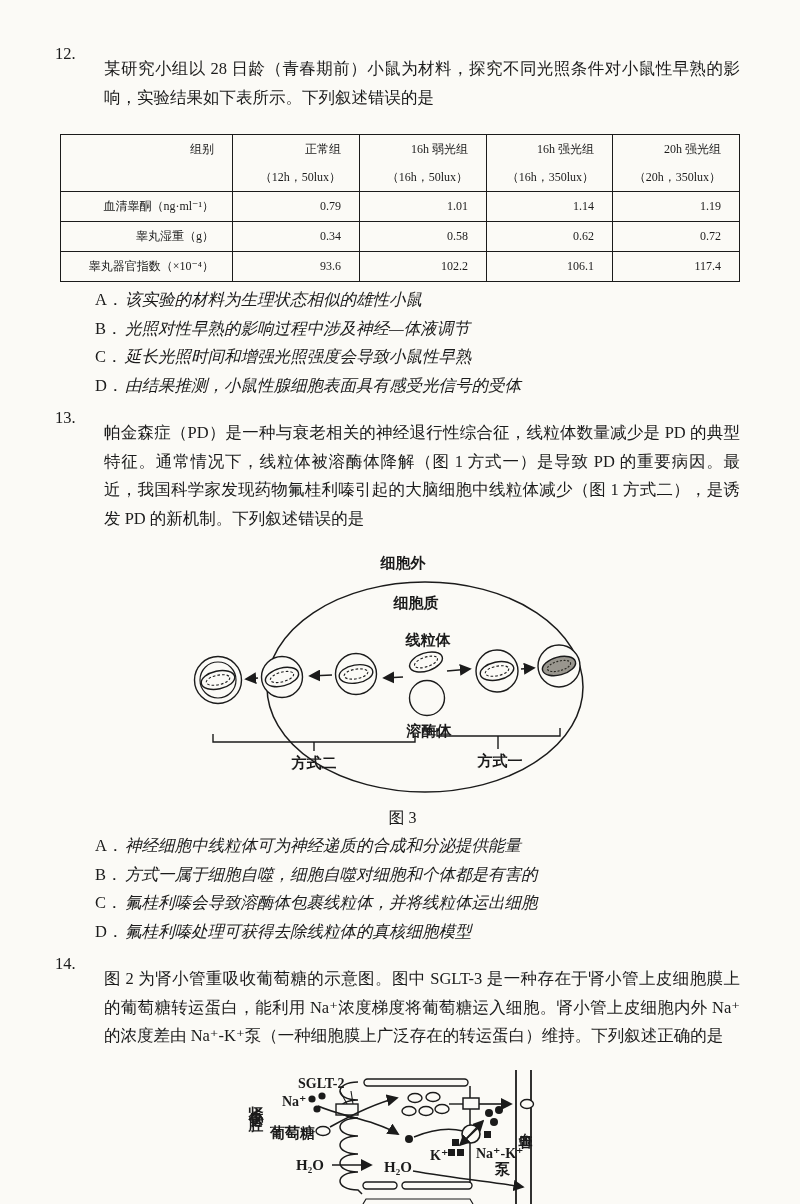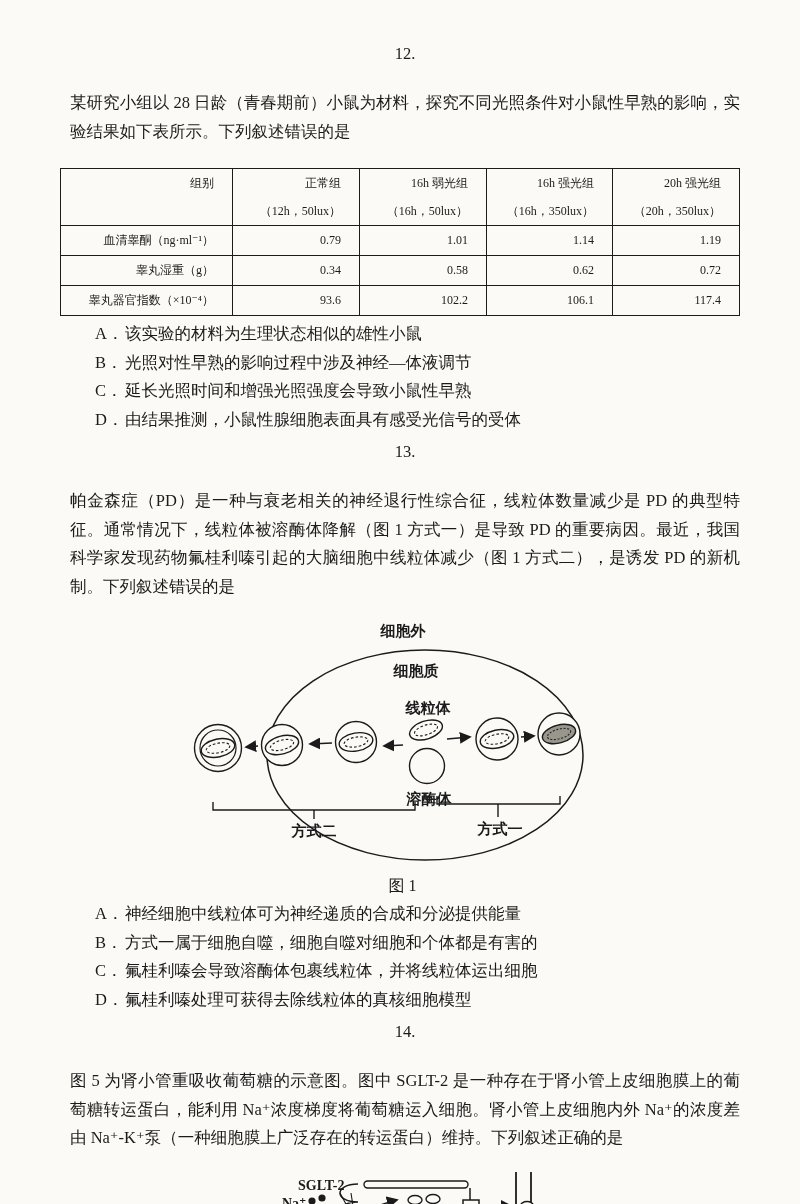--- a/index.html
+++ b/index.html
@@ -5,38 +5,38 @@
   html,body{margin:0;padding:0;}
   body{
     width:800px;height:1204px;
     background:#fbfaf6;
     color:#1b1b1b;
     font-family:"Liberation Serif","DejaVu Serif",serif;
     overflow:hidden;
   }
   .page{padding:40px 45px 0 55px;}
   .qblock{margin:0;}
-  .stem-row{display:flex;align-items:center;flex-direction:column;}
+  .stem-row{display:flex;align-items:flex-start;}
   .qnum{flex:0 0 34px;font-size:16.5px;line-height:28.5px;}
   .stem{flex:1;margin:15px;font-size:16.5px;line-height:28.5px;text-align:justify;}
   
   .dtable{border-collapse:collapse;margin:7px 0 4px 5px;table-layout:fixed;}
   .dtable th,.dtable td{
     border:1.5px solid #1b1b1b;
     font-size:12px;font-weight:normal;
     text-align:right;vertical-align:middle;
     padding:0 18px;
   }
   .dtable td{height:29px;}
   .th-line{height:28px;line-height:28px;white-space:nowrap;}
   .note{margin:4px 0 2px 33px;font-size:16px;line-height:26px;}
   .opts{margin:2px 0 4px 40px;}
   .opt{display:flex;font-size:16.5px;line-height:28.5px;}
   .letter{flex:0 0 30px;}
-  .otext{flex:1;}
+  .otext{flex:1;font-style:italic;}
   
   .figwrap{position:relative;}
   .fig1wrap{width:505px;margin:2px 0 0 95px;}
   .fig2wrap{width:365px;margin:2px 0 0 175px;}
   .fig-caption{text-align:center;font-size:16px;line-height:24px;height:24px;}
   .flb{font-weight:bold;font-size:15px;fill:#1b1b1b;font-family:"Liberation Serif","DejaVu Serif",serif;}
   .fsm{font-weight:bold;font-size:14px;fill:#1b1b1b;font-family:"Liberation Serif","DejaVu Serif",serif;}
   .vlabel{
     position:absolute;writing-mode:vertical-rl;text-orientation:upright;
     font-weight:bold;letter-spacing:3px;color:#1b1b1b;
@@ -194,21 +194,21 @@
           <use href="#mitodark" transform="translate(409,116) rotate(-15)"></use>
         </g>
 
         <path d="M63,184 L63,192 L265,192 L265,184" fill="none" stroke="#1b1b1b" stroke-width="1.4"></path>
         <path d="M164,192 L164,201" fill="none" stroke="#1b1b1b" stroke-width="1.4"></path>
         <text x="164" y="218" class="flb" text-anchor="middle">方式二</text>
         <path d="M287,178 L287,186 L410,186 L410,178" fill="none" stroke="#1b1b1b" stroke-width="1.4"></path>
         <path d="M348,186 L348,199" fill="none" stroke="#1b1b1b" stroke-width="1.4"></path>
         <text x="350" y="216" class="flb" text-anchor="middle">方式一</text>
       </svg>
-      <div class="fig-caption">图 1</div>
+      <div class="fig-caption">图 3</div>
     </div>
 
     <div class="opts">
       <div class="opt">
         <span class="letter">A．</span>
         <span class="otext">神经细胞中线粒体可为神经递质的合成和分泌提供能量</span>
       </div>
       <div class="opt">
         <span class="letter">B．</span>
         <span class="otext">方式一属于细胞自噬，细胞自噬对细胞和个体都是有害的</span>
@@ -220,21 +220,21 @@
       <div class="opt">
         <span class="letter">D．</span>
         <span class="otext">氟桂利嗪处理可获得去除线粒体的真核细胞模型</span>
       </div>
     </div>
   </section>
 
   <section class="qblock">
     <div class="stem-row">
       <span class="qnum">14.</span>
-      <p class="stem">图 5 为肾小管重吸收葡萄糖的示意图。图中 SGLT-2 是一种存在于肾小管上皮细胞膜上的葡萄糖转运蛋白，能利用 Na⁺浓度梯度将葡萄糖运入细胞。肾小管上皮细胞内外 Na⁺的浓度差由 Na⁺-K⁺泵（一种细胞膜上广泛存在的转运蛋白）维持。下列叙述正确的是</p>
+      <p class="stem">图 2 为肾小管重吸收葡萄糖的示意图。图中 SGLT-3 是一种存在于肾小管上皮细胞膜上的葡萄糖转运蛋白，能利用 Na⁺浓度梯度将葡萄糖运入细胞。肾小管上皮细胞内外 Na⁺的浓度差由 Na⁺-K⁺泵（一种细胞膜上广泛存在的转运蛋白）维持。下列叙述正确的是</p>
     </div>
 
     <div class="figwrap fig2wrap">
       <div class="vlabel vl-lumen">肾小管腔</div>
       <div class="vlabel vl-vessel">血管</div>
 
       <svg width="365" height="178" viewBox="0 0 365 178">
         <defs>
           <marker id="ah2" viewBox="0 0 10 10" refX="8.5" refY="5" markerWidth="7.5" markerHeight="7.5" orient="auto">
             <path d="M0,0 L10,5 L0,10 z" fill="#1b1b1b"></path>

